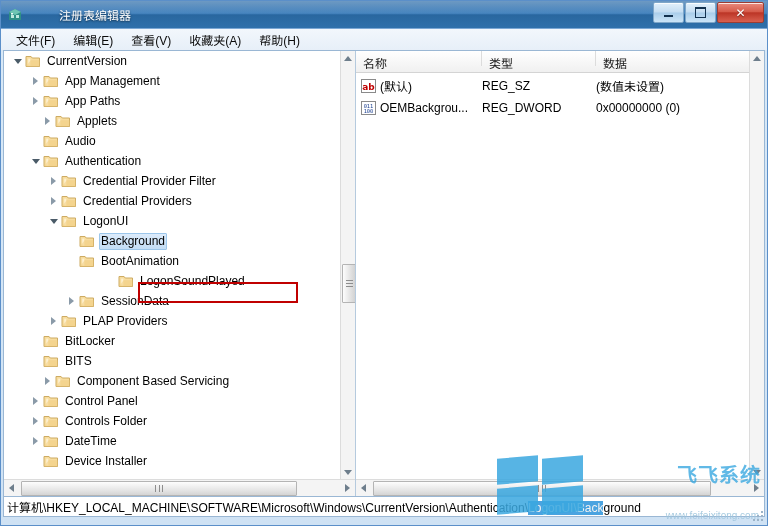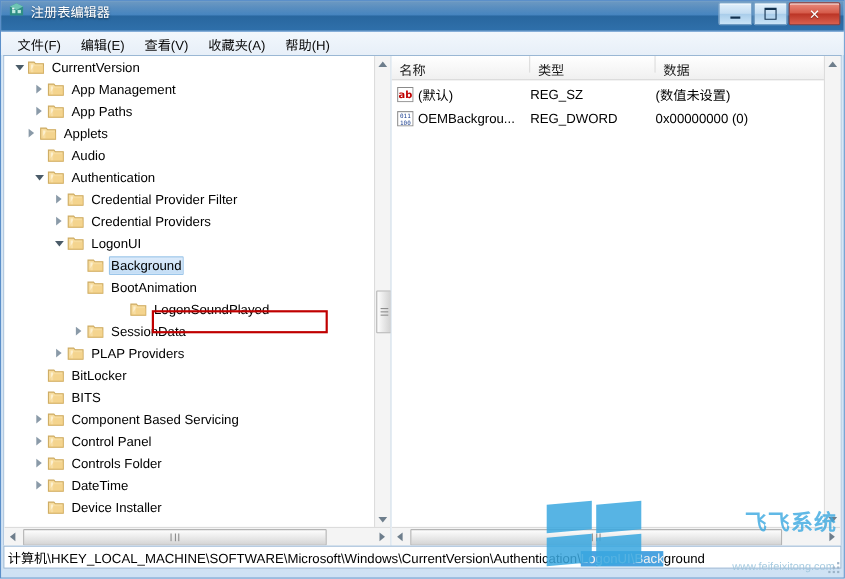--- a/index.html
+++ b/index.html
@@ -15,21 +15,21 @@
     box-sizing:border-box;
     background:linear-gradient(to bottom,#d9e9f7 0%,#cfe2f4 100%);
     border:1px solid #5b8fc9;
     display:flex;flex-direction:column;
   }
   
   .titlebar{
     position:relative;height:27px;flex:0 0 27px;
     background:linear-gradient(to bottom,#2e6da8 0%,#3c7ebc 45%,#29679f 52%,#2f70ab 100%);
     border-bottom:1px solid #7ba7d4;
-    display:flex;
+    display:flex;align-items:center;gap:31px;
   }
   .titlebar .glow{
     position:absolute;left:0;top:0;right:0;height:13px;
     background:linear-gradient(to bottom,rgba(255,255,255,.30),rgba(255,255,255,.04));
     pointer-events:none;
   }
   .app-icon{
     width:16px;height:16px;margin-left:6px;margin-right:5px;
     position:relative;flex:0 0 16px;z-index:2;
   }
@@ -303,21 +303,21 @@
               <svg width="16" height="14" viewBox="0 0 16 14">
                 <path d="M1 2.5 L6 2.5 L7.3 4 L14.5 4 L14.5 12.5 L1 12.5 Z" fill="#f3d28a" stroke="#c9a košt" stroke-width="0"></path>
                 <path d="M1 2.5 L6 2.5 L7.3 4 L14.5 4 L14.5 12.5 L1 12.5 Z" fill="#f6d997" stroke="#c8a濃"></path>
                 <path d="M1 2.5 L6 2.5 L7.3 4 L14.5 4 L14.5 12.5 L1 12.5 Z" fill="#f7dc9e" stroke="#cdab63" stroke-width="1"></path>
                 <rect x="3.2" y="4.6" width="2.1" height="7" fill="#fdf0cf"></rect>
                 <path d="M1 12.5 L14.5 12.5 L14.5 6.2 L5.6 6.2 Z" fill="#f2cd82" opacity="0.55"></path>
               </svg>
             </span>
             <span class="tlabel">App Paths</span>
           </div>
-          <div class="trow" style="padding-left: 19px;">
+          <div class="trow" style="padding-left: 38px;">
             <span class="twist collapsed">
               <i></i>
             </span>
             <span class="folder">
               <svg width="16" height="14" viewBox="0 0 16 14">
                 <path d="M1 2.5 L6 2.5 L7.3 4 L14.5 4 L14.5 12.5 L1 12.5 Z" fill="#f3d28a" stroke="#c9a košt" stroke-width="0"></path>
                 <path d="M1 2.5 L6 2.5 L7.3 4 L14.5 4 L14.5 12.5 L1 12.5 Z" fill="#f6d997" stroke="#c8a濃"></path>
                 <path d="M1 2.5 L6 2.5 L7.3 4 L14.5 4 L14.5 12.5 L1 12.5 Z" fill="#f7dc9e" stroke="#cdab63" stroke-width="1"></path>
                 <rect x="3.2" y="4.6" width="2.1" height="7" fill="#fdf0cf"></rect>
                 <path d="M1 12.5 L14.5 12.5 L14.5 6.2 L5.6 6.2 Z" fill="#f2cd82" opacity="0.55"></path>
@@ -486,21 +486,21 @@
               <svg width="16" height="14" viewBox="0 0 16 14">
                 <path d="M1 2.5 L6 2.5 L7.3 4 L14.5 4 L14.5 12.5 L1 12.5 Z" fill="#f3d28a" stroke="#c9a košt" stroke-width="0"></path>
                 <path d="M1 2.5 L6 2.5 L7.3 4 L14.5 4 L14.5 12.5 L1 12.5 Z" fill="#f6d997" stroke="#c8a濃"></path>
                 <path d="M1 2.5 L6 2.5 L7.3 4 L14.5 4 L14.5 12.5 L1 12.5 Z" fill="#f7dc9e" stroke="#cdab63" stroke-width="1"></path>
                 <rect x="3.2" y="4.6" width="2.1" height="7" fill="#fdf0cf"></rect>
                 <path d="M1 12.5 L14.5 12.5 L14.5 6.2 L5.6 6.2 Z" fill="#f2cd82" opacity="0.55"></path>
               </svg>
             </span>
             <span class="tlabel">BITS</span>
           </div>
-          <div class="trow" style="padding-left: 26px;">
+          <div class="trow" style="padding-left: 38px;">
             <span class="twist collapsed">
               <i></i>
             </span>
             <span class="folder">
               <svg width="16" height="14" viewBox="0 0 16 14">
                 <path d="M1 2.5 L6 2.5 L7.3 4 L14.5 4 L14.5 12.5 L1 12.5 Z" fill="#f3d28a" stroke="#c9a košt" stroke-width="0"></path>
                 <path d="M1 2.5 L6 2.5 L7.3 4 L14.5 4 L14.5 12.5 L1 12.5 Z" fill="#f6d997" stroke="#c8a濃"></path>
                 <path d="M1 2.5 L6 2.5 L7.3 4 L14.5 4 L14.5 12.5 L1 12.5 Z" fill="#f7dc9e" stroke="#cdab63" stroke-width="1"></path>
                 <rect x="3.2" y="4.6" width="2.1" height="7" fill="#fdf0cf"></rect>
                 <path d="M1 12.5 L14.5 12.5 L14.5 6.2 L5.6 6.2 Z" fill="#f2cd82" opacity="0.55"></path>

